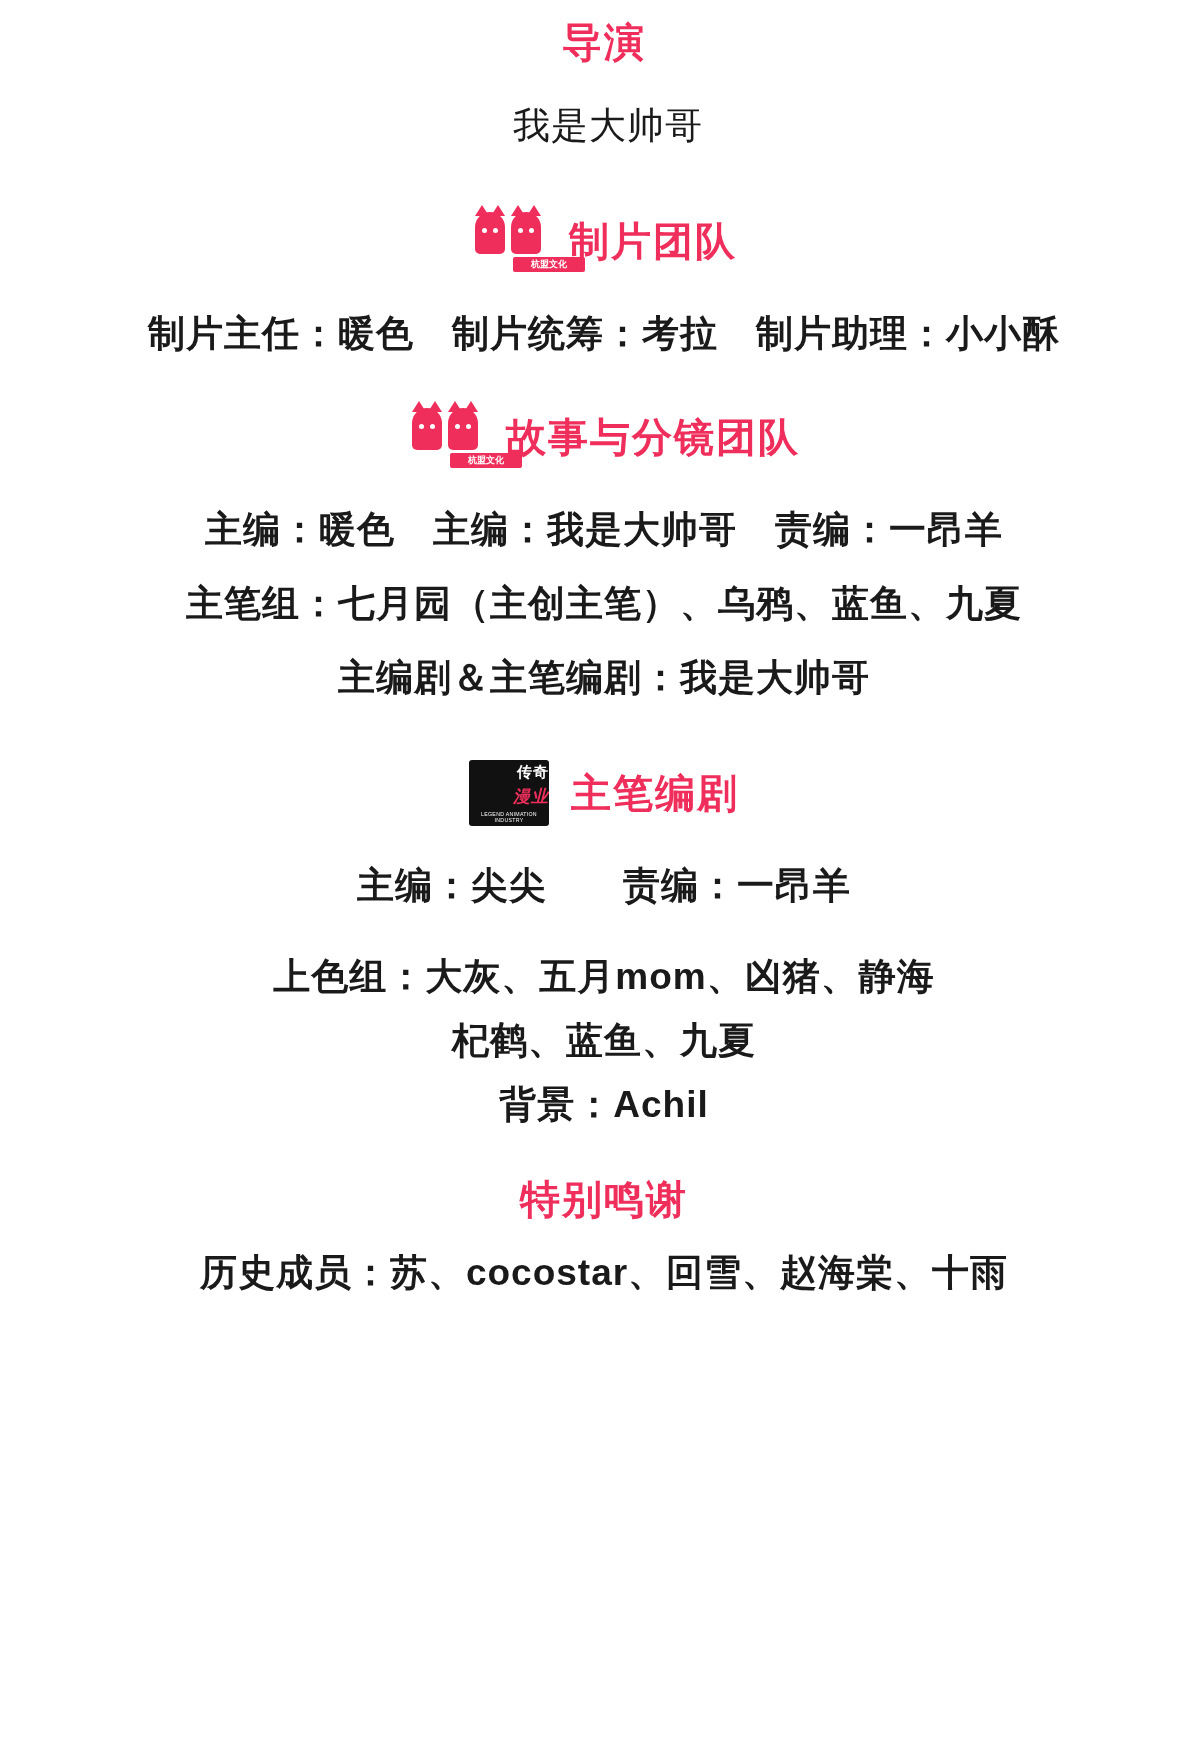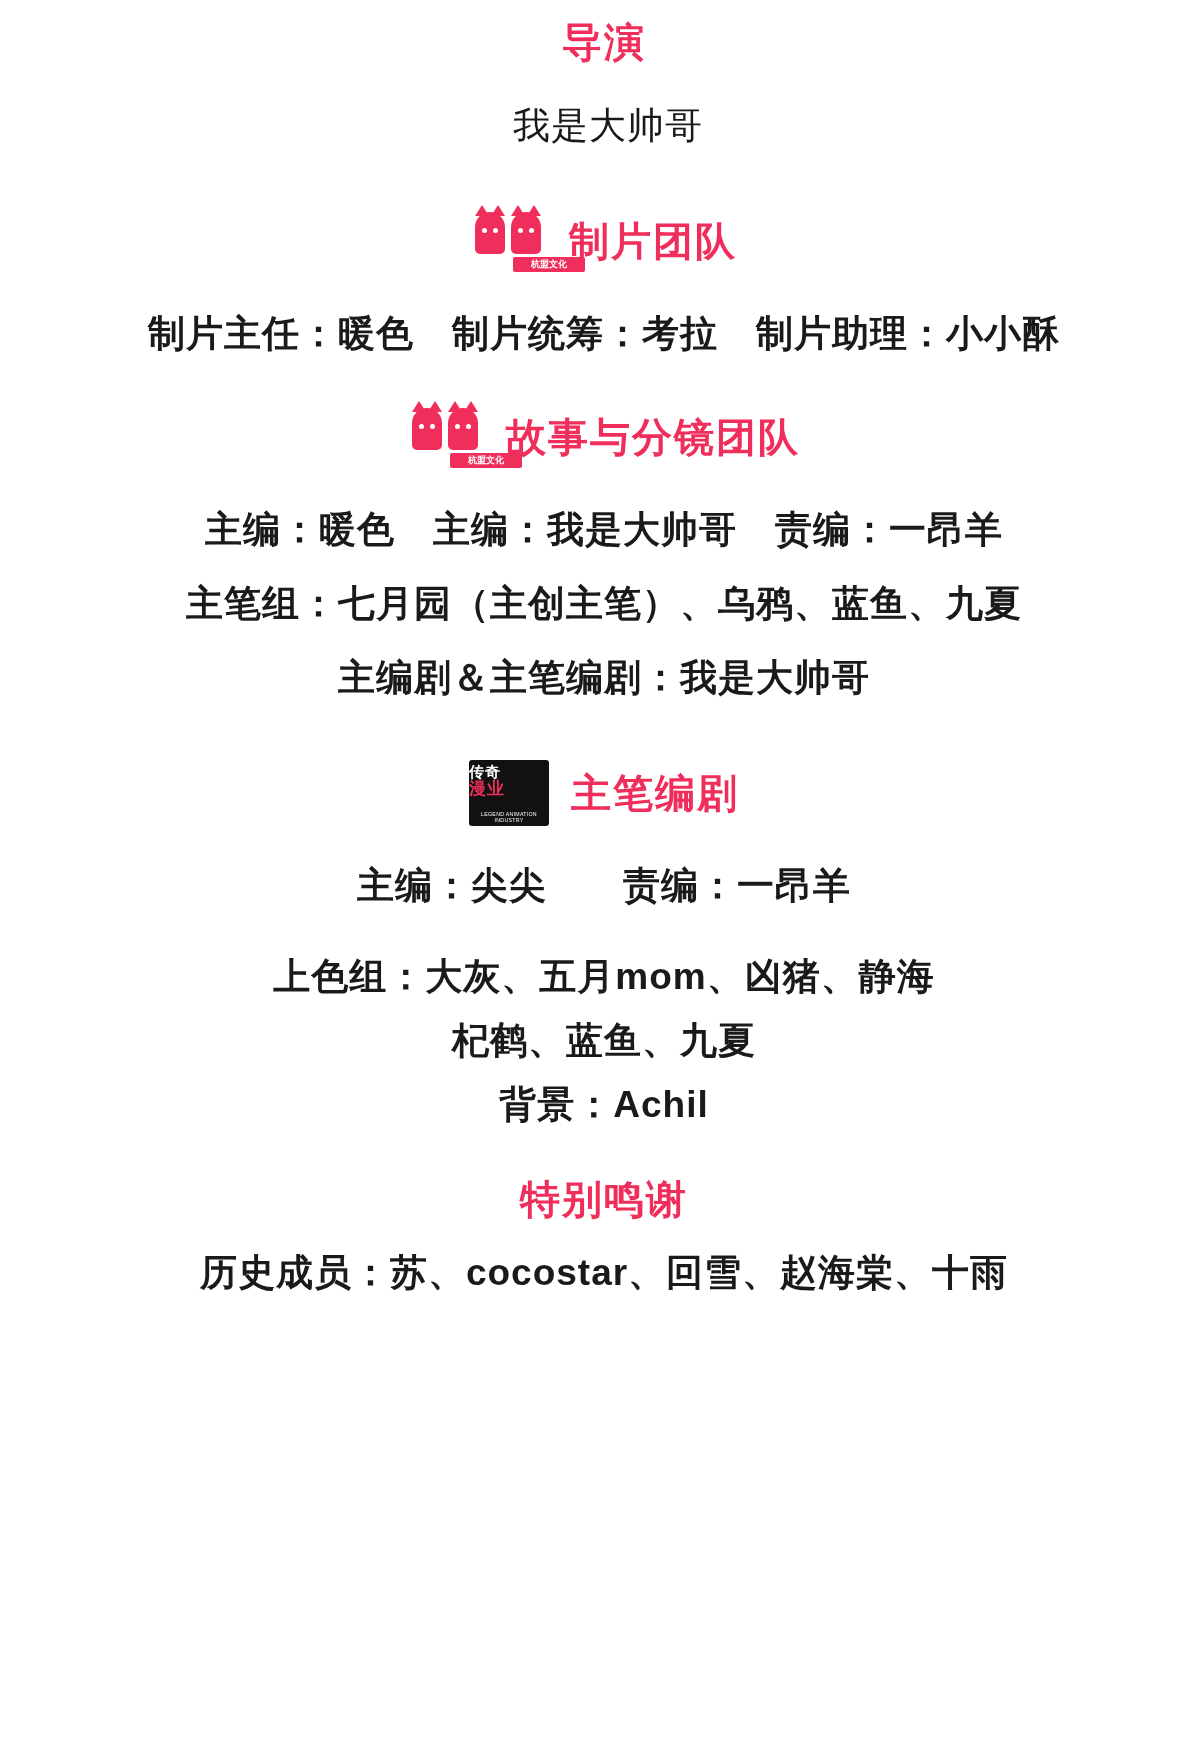--- a/index.html
+++ b/index.html
@@ -112,38 +112,39 @@
   .logo-cq {
     width: 80px;
     height: 66px;
     flex: 0 0 auto;
     background: #111;
     border-radius: 3px;
     position: relative;
     overflow: hidden;
     display: flex;
     flex-direction: column;
-    align-items: flex-start;
+    align-items: flex-end;
     justify-content: flex-start;
   }
   .logo-cq .top-cn {
     margin-top: 4px;
     font-size: 15px;
     font-weight: bold;
     color: #ffffff;
     letter-spacing: 1px;
     line-height: 1;
   }
   .logo-cq .mid-cn {
     font-size: 17px;
     font-weight: bold;
     color: #ef2e5b;
     letter-spacing: 1px;
     line-height: 1.1;
-    margin-top: 1px;
+    margin-top: 9px;
+    font-style: italic;
   }
   .logo-cq .bot-en {
     position: absolute;
     bottom: 3px;
     left: 0; right: 0;
     font-size: 5.5px;
     color: #ffffff;
     text-align: center;
     letter-spacing: 0.3px;
     transform: scaleX(0.95);

